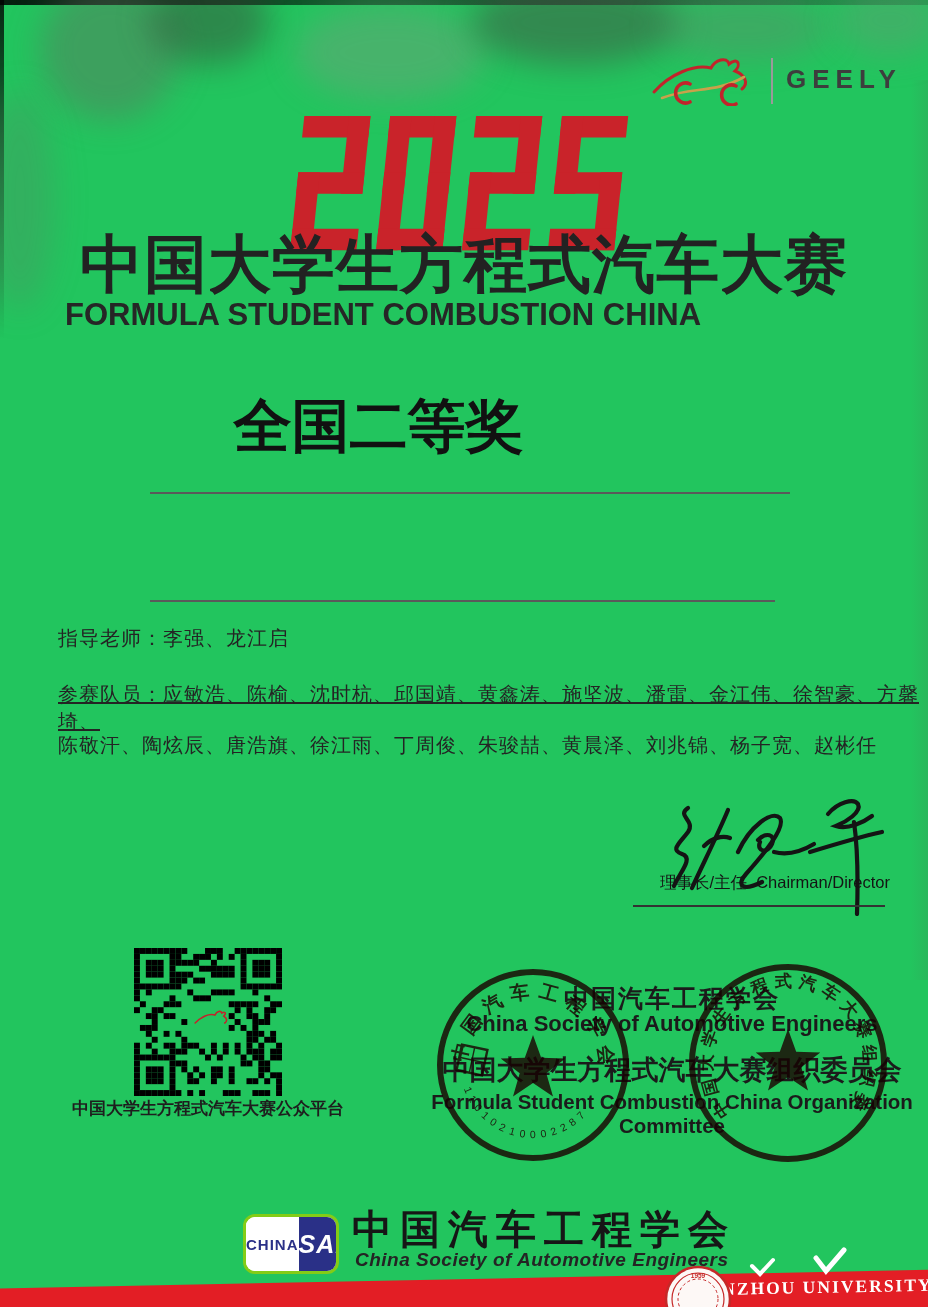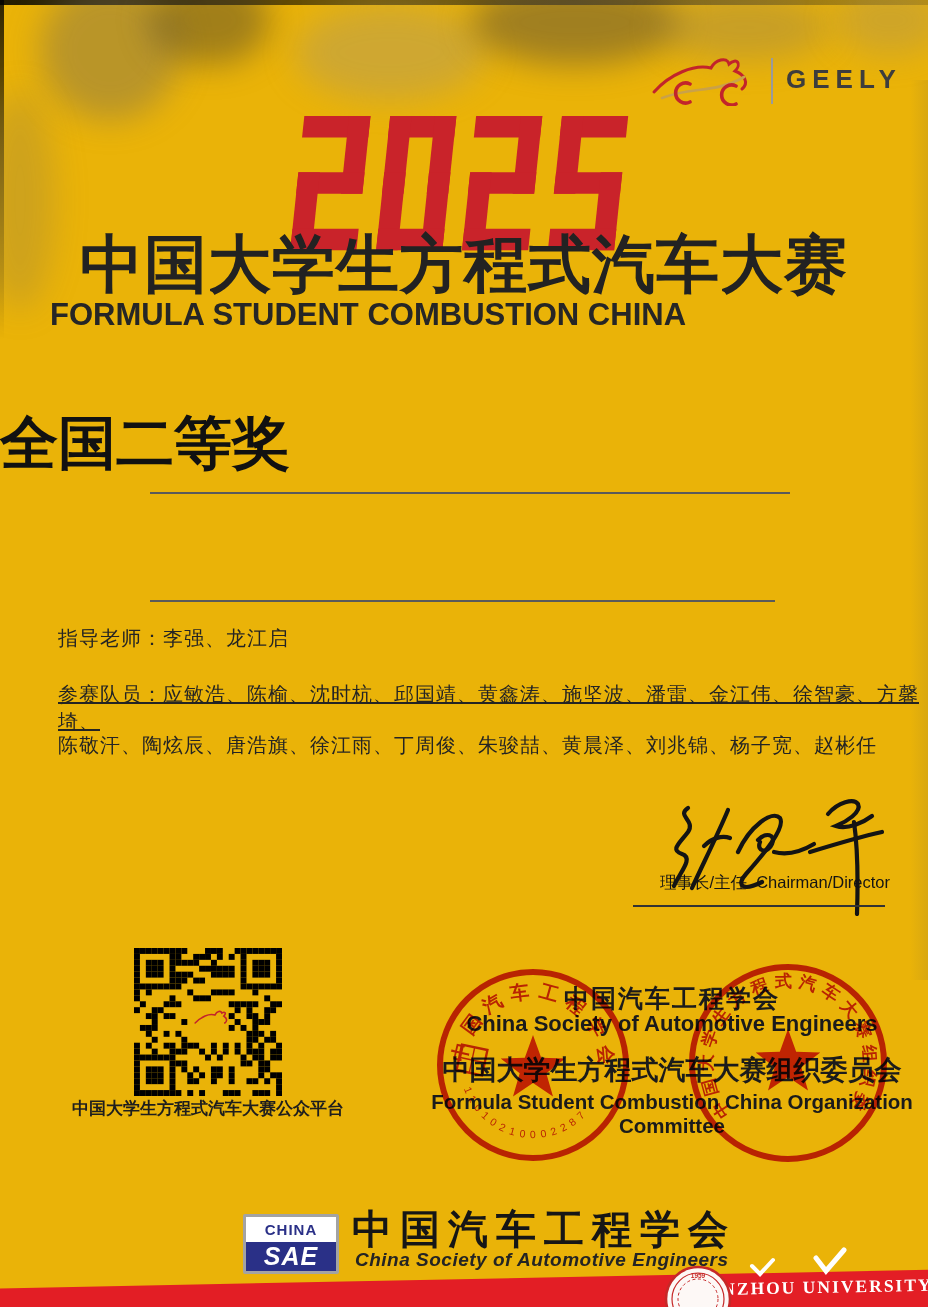--- a/index.html
+++ b/index.html
@@ -1,51 +1,51 @@
 <!DOCTYPE html>
 <html style="--accent-red: #c9232a; --stamp-red: #c5201f; --bar-red: #e31e25; --brand-gray: #3d3d3d;"><head>
 <meta charset="utf-8">
 <style>
   html,body{margin:0;padding:0;background:#888;}
   .page{position:relative;width:928px;height:1307px;overflow:hidden;
-        background:#eab308;font-family:"Liberation Sans",sans-serif;color:#1c1c1c;}
+        background:#22c55e;font-family:"Liberation Sans",sans-serif;color:#1c1c1c;}
   .abs{position:absolute;}
   
   .blob{position:absolute;border-radius:50%;filter:blur(16px);}
   .edge-top{position:absolute;left:0;top:0;width:100%;height:5px;
             background:linear-gradient(to right,rgba(0,0,0,.85),rgba(0,0,0,.5) 40%,rgba(30,30,30,.6) 62%,rgba(0,0,0,.2));}
   .edge-left{position:absolute;left:0;top:0;width:4px;height:340px;
              background:linear-gradient(to bottom,rgba(0,0,0,.8),rgba(0,0,0,0));}
   .edge-right{position:absolute;right:0;top:80px;width:18px;height:900px;
               background:linear-gradient(to left,rgba(90,85,80,.12),rgba(0,0,0,0));}
   
   .geely{font-weight:bold;font-size:26px;letter-spacing:6px;color:var(--brand-gray,#3d3d3d);}
   .hdr-divider{width:2px;height:46px;background:#9a9a9a;}
   .year-wrap{left:290px;top:106px;width:340px;height:156px;}
   .title-cn{left:0;top:222px;width:928px;text-align:center;font-size:63px;font-weight:bold;letter-spacing:1px;color:#222;}
-  .title-en{left:0;top:297px;width:736px;text-align:center;font-size:31px;font-weight:bold;color:#262626;}
-  .prize{left:0;top:405px;width:757px;text-align:left;font-size:58px;font-weight:bold;color:#111;}
+  .title-en{left:0;top:297px;width:736px;text-align:center;font-size:31px;font-weight:bold;color:#262626;padding-left:15px;}
+  .prize{left:0;top:388px;width:757px;text-align:center;font-size:58px;font-weight:bold;color:#111;}
   .hline{position:absolute;background:#5a5a5a;height:2px;}
   .team{left:0;top:524px;width:928px;text-align:center;font-size:46px;font-weight:400;color:#222;}
   .body-line{font-size:20px;color:#242424;letter-spacing:1px;}
   
   .chairman{left:622px;top:872px;width:268px;font-size:16.5px;color:#141414;text-align:right;white-space:pre;}
   
   .qr-box{left:134px;top:948px;width:148px;height:148px;}
   .qr-caption{left:55px;top:1097px;width:306px;text-align:center;font-size:17px;font-weight:600;color:#1e1e1e;}
   
   .ov{position:absolute;left:412px;width:520px;text-align:center;color:#1b1b1b;z-index:7;}
   .ov1cn{top:982px;font-size:25px;font-weight:bold;letter-spacing:2px;}
   .ov1en{top:1011px;font-size:22px;font-weight:600;}
   .ov2cn{top:1052px;font-size:27px;font-weight:bold;}
   .ov2en{top:1090px;font-size:20.5px;font-weight:600;}
   .stamps{left:428px;top:948px;z-index:8;mix-blend-mode:multiply;opacity:.92;}
   
-  .sae-badge{left:243px;top:1214px;width:96px;height:60px;border:3px solid #a3a3a3;border-radius:2px;
-             background:#fff;box-sizing:border-box;overflow:hidden;display:flex;flex-direction:column;}
+  .sae-badge{left:243px;top:1214px;width:96px;height:60px;border:3px solid #84cc16;border-radius:12px;
+             background:#fff;box-sizing:border-box;overflow:hidden;display:flex;flex-direction:row;}
   .sae-top{flex:1;display:flex;align-items:center;justify-content:center;
            font-size:15px;font-weight:bold;letter-spacing:1px;color:#2a3087;background:#fff;}
   .sae-bot{flex:1.2;display:flex;align-items:center;justify-content:center;background:#2a3087;
            font-size:25px;font-weight:bold;font-style:italic;color:#fff;letter-spacing:1px;}
   .org-cn{left:352px;top:1202px;font-size:40px;font-weight:bold;letter-spacing:8px;color:#161616;}
   .org-en{left:355px;top:1249px;font-size:19px;font-weight:bold;font-style:italic;color:#242424;letter-spacing:.5px;}
   .redbar{left:-15px;top:1279px;width:970px;height:60px;background:var(--bar-red,#e31e25);
           transform:rotate(-1.15deg);z-index:10;}
   .uni-name{position:absolute;right:22px;top:5px;font-family:"Liberation Serif",serif;
             font-weight:bold;font-size:17.5px;letter-spacing:2px;color:#fff;}

